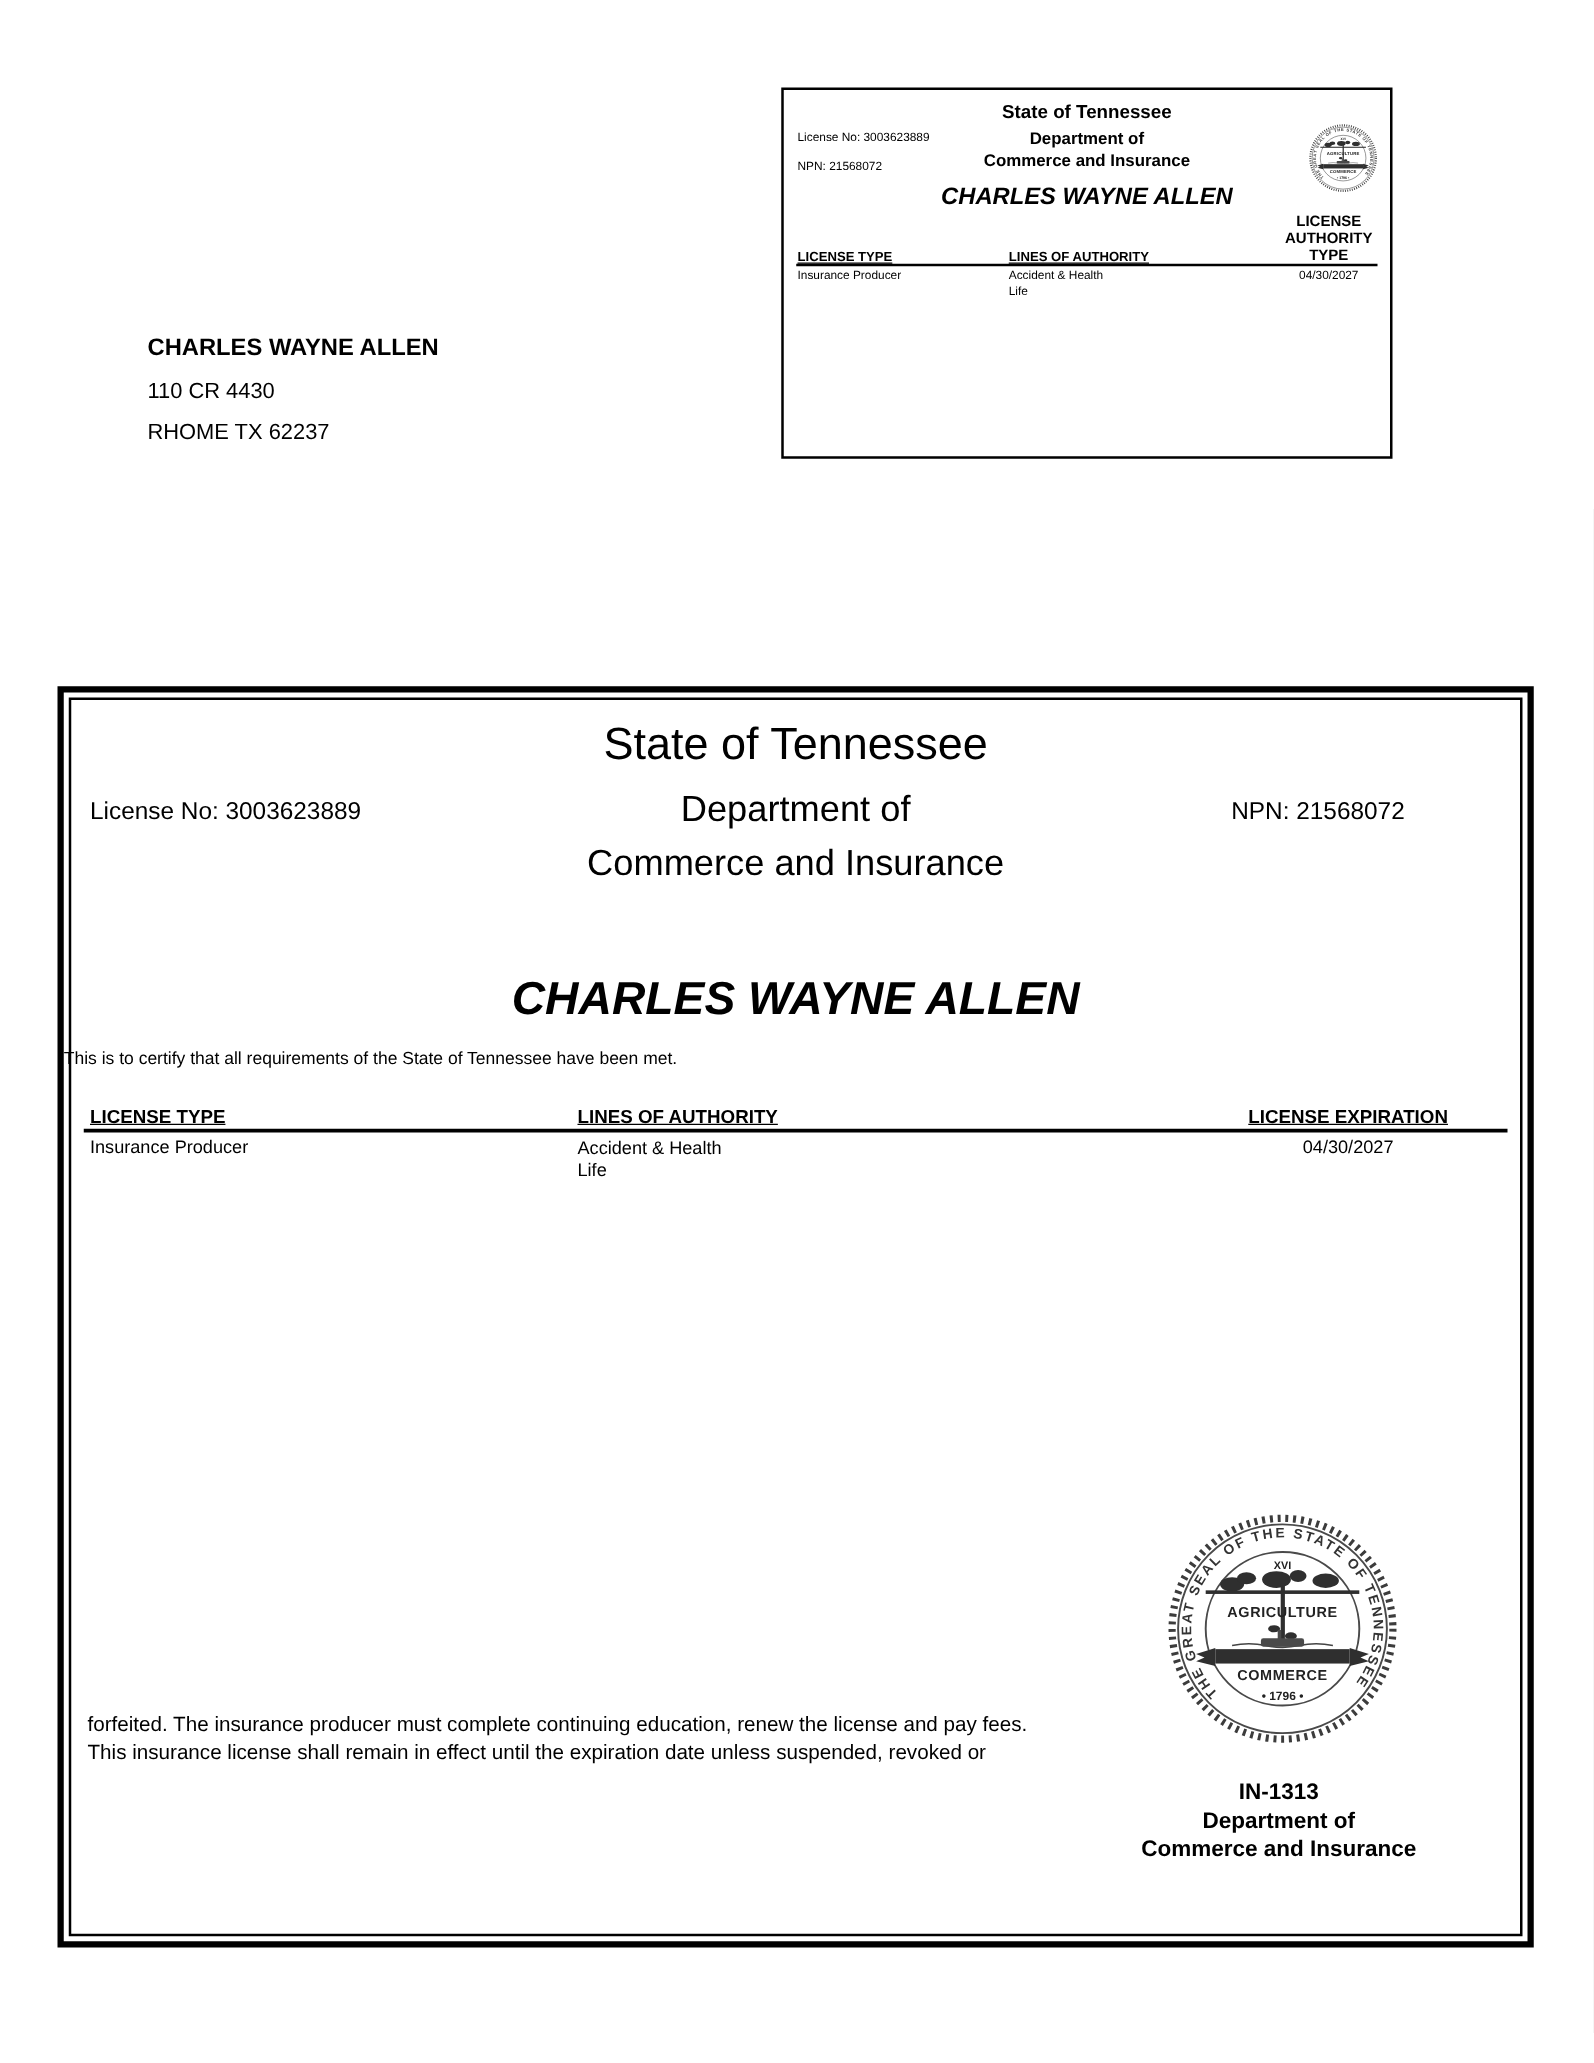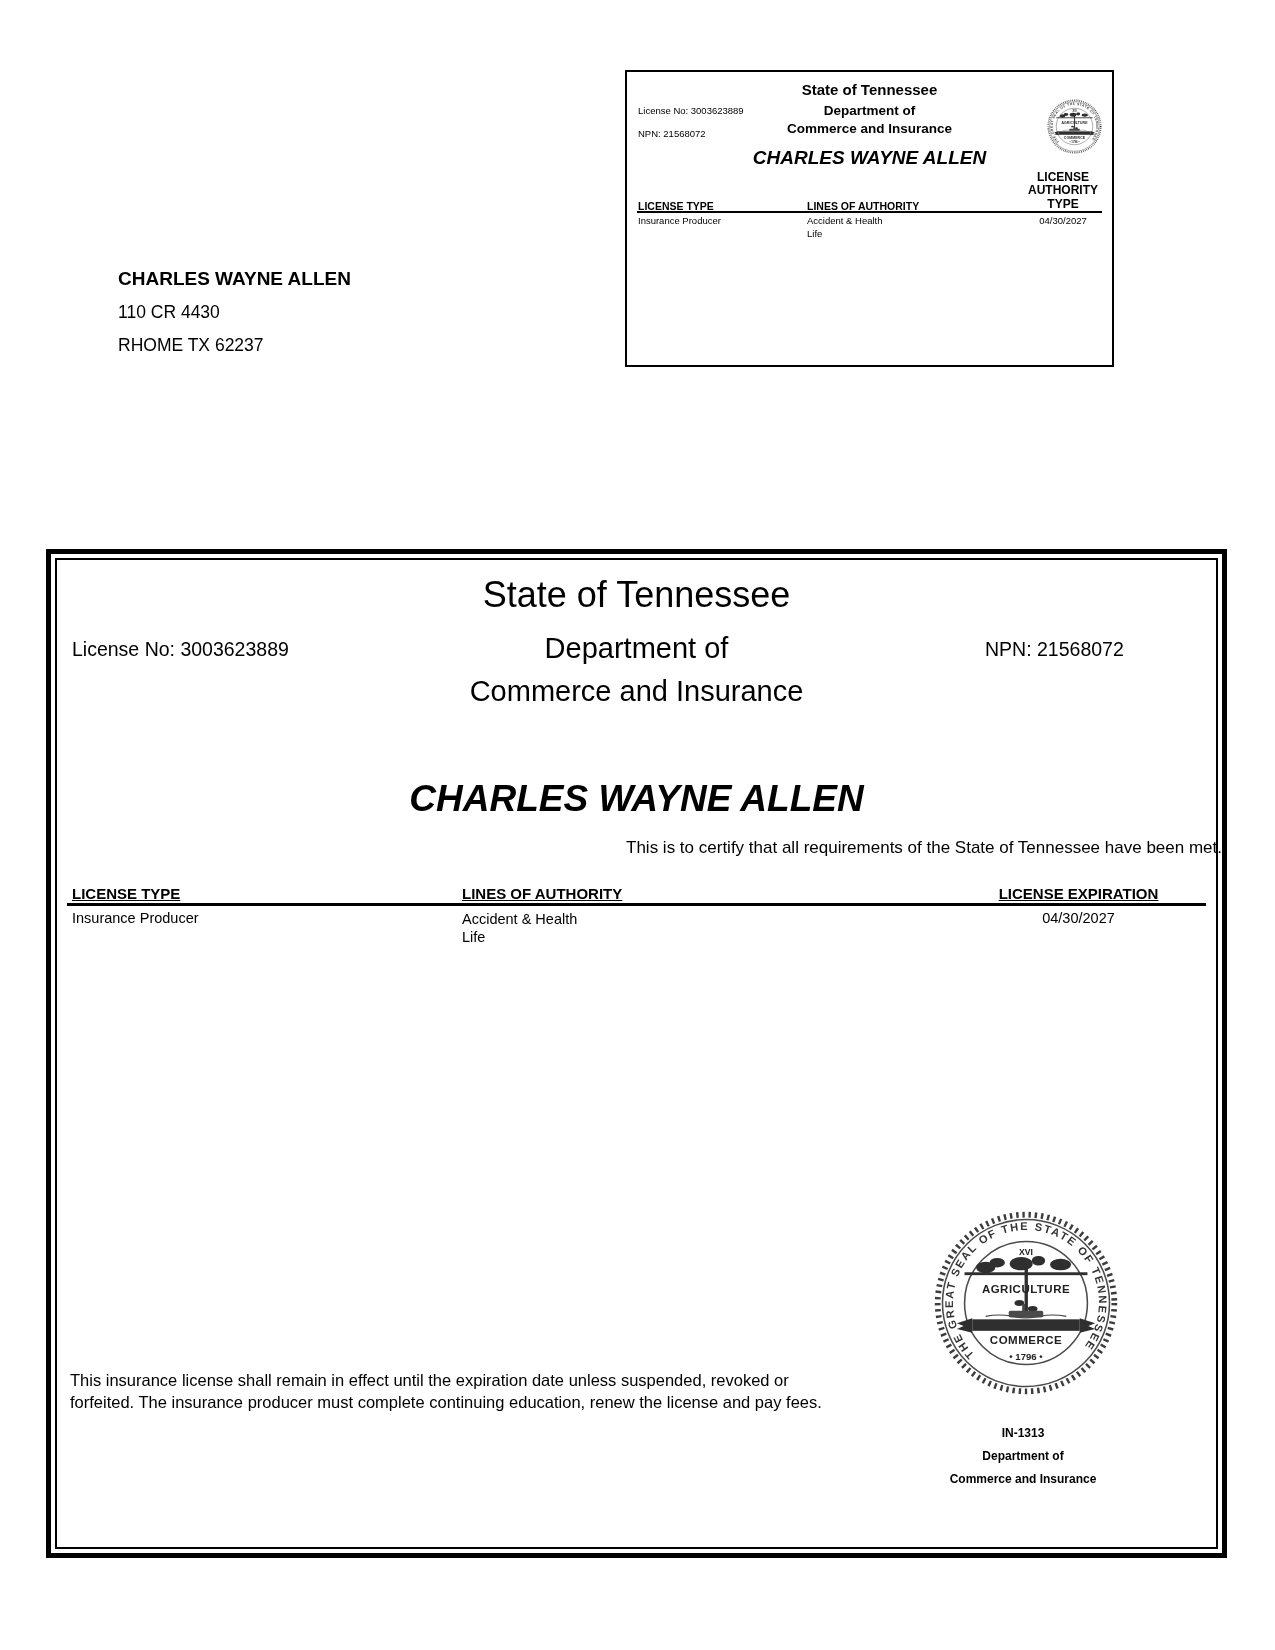--- a/index.html
+++ b/index.html
@@ -36,33 +36,33 @@
   
   .cert{left:46px;top:549px;width:1181px;height:1009px;border:5px solid #000;box-sizing:border-box;}
   .cert-inner{position:absolute;inset:4px;border:2px solid #000;}
   .cert > .abs{position:absolute;}
   .cert-title{top:20px;left:0;width:100%;text-align:center;font-size:36px;}
   .cert-license-no{left:21px;top:84px;font-size:19.5px;}
   .cert-npn{left:934px;top:84px;font-size:19.5px;}
   .cert-dept1{top:78px;left:0;width:100%;text-align:center;font-size:29px;}
   .cert-dept2{top:121px;left:0;width:100%;text-align:center;font-size:29px;}
   .cert-name{top:224px;left:0;width:100%;text-align:center;font-size:37px;font-weight:bold;font-style:italic;}
-  .cert-certify{top:284px;left:0;width:100%;text-align:right;font-size:17px;}
+  .cert-certify{top:284px;left:0;width:100%;text-align:left;font-size:14px;}
   .cert-h{top:331px;font-size:15px;font-weight:bold;text-decoration:underline;}
   .cert-h1{left:21px;}
   .cert-h2{left:411px;}
   .cert-h3{left:940px;width:175px;text-align:center;}
   .cert-rule{top:349px;left:16px;width:1139px;height:2.5px;background:#000;}
   .cert-cell{top:356px;font-size:14.5px;}
   .cert-c1{left:21px;}
   .cert-c2{left:411px;line-height:18px;}
   .cert-c3{left:940px;width:175px;text-align:center;}
   .cert-seal{left:879px;top:653px;width:192px;height:192px;}
   .cert-notice{left:19px;top:816px;font-size:16.5px;line-height:21.5px;}
-  .cert-footer{left:841px;top:868px;width:262px;text-align:center;font-size:12px;font-weight:bold;line-height:23px;}
+  .cert-footer{left:841px;top:868px;width:262px;text-align:center;font-size:18px;font-weight:bold;line-height:23px;}
 
   .defs-svg{position:absolute;width:0;height:0;overflow:hidden;}
 </style>
 </head>
 <body>
 
 <svg class="defs-svg" aria-hidden="true">
   <defs>
     <g id="tnseal" font-family="'Liberation Sans',sans-serif">
       <circle cx="100" cy="100" r="92" fill="none" stroke="#3c3c3c" stroke-width="6" stroke-dasharray="2.5 4"></circle>
@@ -158,22 +158,22 @@
       <div>Accident &amp; Health</div>
       <div>Life</div>
     </div>
     <div class="abs cert-cell cert-c3">04/30/2027</div>
 
     <svg class="abs cert-seal" viewBox="0 0 200 200">
       <use href="#tnseal"></use>
     </svg>
 
     <div class="abs cert-notice">
+      <div>forfeited. The insurance producer must complete continuing education, renew the license and pay fees.</div>
       <div>This insurance license shall remain in effect until the expiration date unless suspended, revoked or</div>
-      <div>forfeited. The insurance producer must complete continuing education, renew the license and pay fees.</div>
     </div>
 
     <div class="abs cert-footer">
       <div>IN-1313</div>
       <div>Department of</div>
       <div>Commerce and Insurance</div>
     </div>
   </div>
 
 </div>

